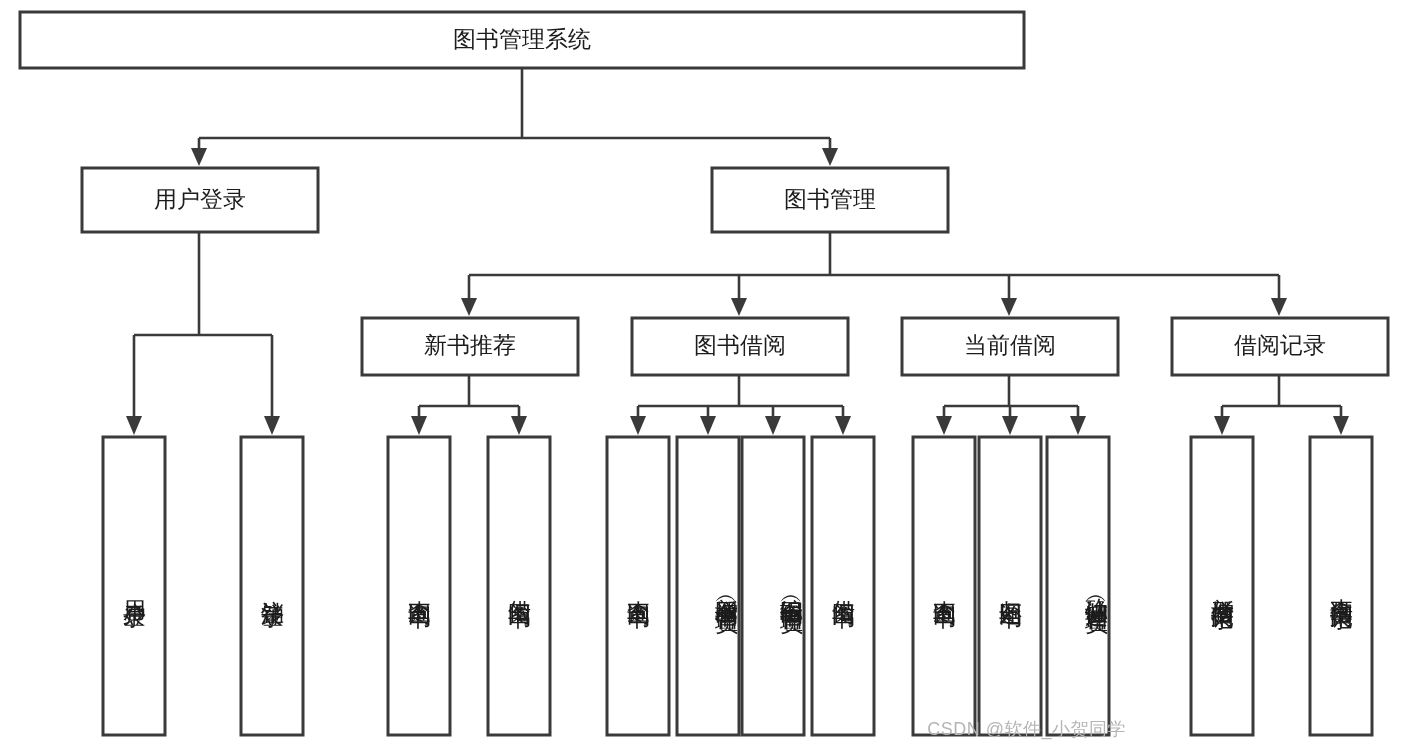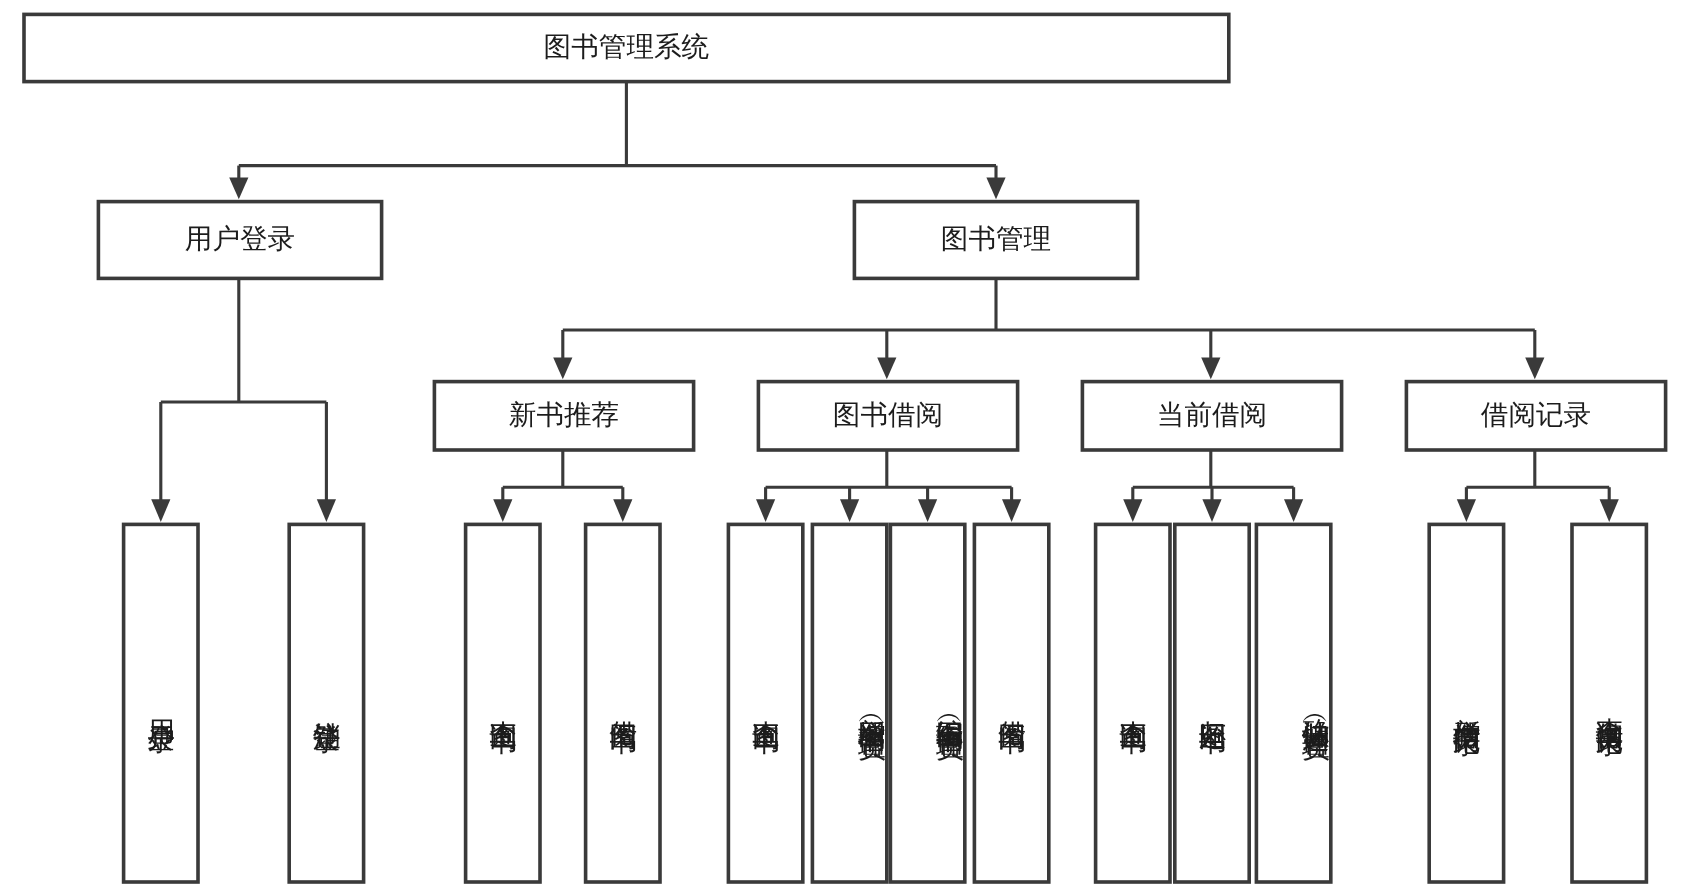--- a/index.html
+++ b/index.html
@@ -214,14 +214,15 @@
     <div class="node-label-v" style="left:677px; top:437px; width:62px; height:298px; align-items:flex-start; padding-top:6px; box-sizing:border-box;">新增图书（管理员）</div>
     <div class="node-label-v" style="left:742px; top:437px; width:62px; height:298px; align-items:flex-start; padding-top:6px; box-sizing:border-box;">编辑图书（管理员）</div>
     <div class="node-label-v" style="left:812px; top:437px; width:62px; height:298px;">借阅图书</div>
     <div class="node-label-v" style="left:913px; top:437px; width:62px; height:298px;">查询图书</div>
     <div class="node-label-v" style="left:979px; top:437px; width:62px; height:298px;">归还图书</div>
     <div class="node-label-v" style="left:1047px; top:437px; width:62px; height:298px; align-items:flex-start; padding-top:6px; box-sizing:border-box;">确认归还（管理员）</div>
     <div class="node-label-v" style="left:1191px; top:437px; width:62px; height:298px;">新增借阅记录</div>
     <div class="node-label-v" style="left:1310px; top:437px; width:62px; height:298px;">查询借阅记录</div>
   </div>
 
+  <div class="watermark">CSDN @软件_小贺同学</div>
 
 </div>
 
 </body></html>

